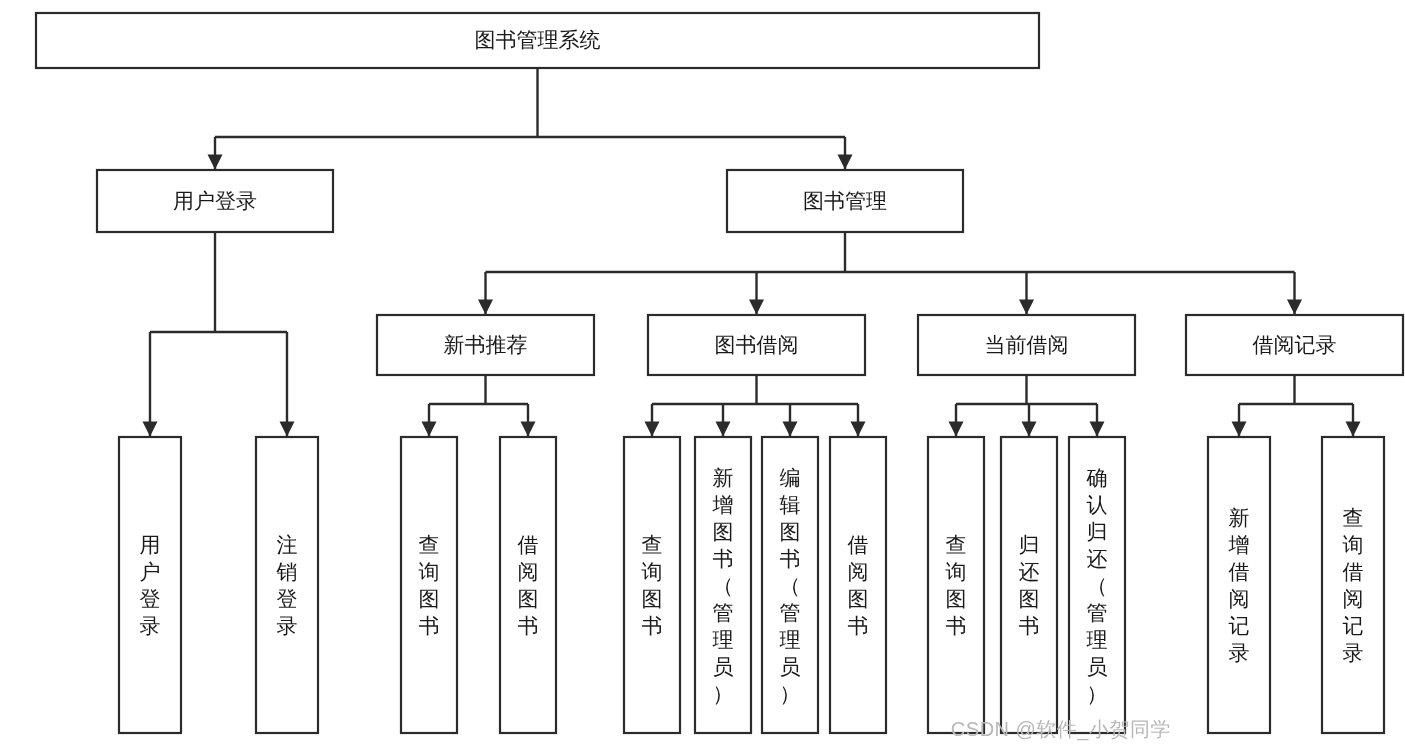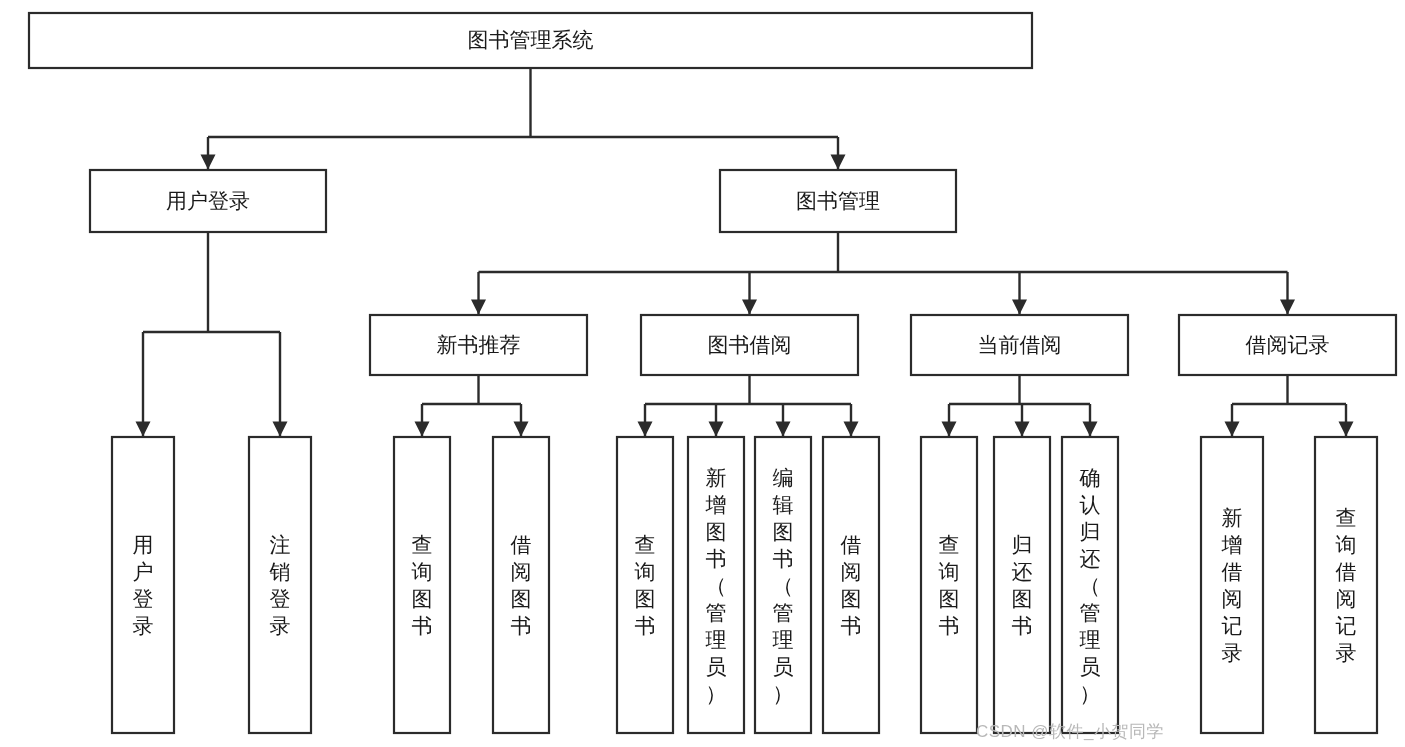--- a/index.html
+++ b/index.html
@@ -9,21 +9,21 @@
   }
   body {
     width: 1405px;
     height: 747px;
     font-family: "Liberation Sans", "DejaVu Sans", sans-serif;
     overflow: hidden;
     position: relative;
   }
   #diagram-root {
     position: absolute;
-    left: 9px;
+    left: 16px;
     top: 0;
     width: 1165px;
     height: 747px;
   }
   svg.tree {
     display: block;
     width: 1405px;
     height: 747px;
   }
   .node-rect {
@@ -52,21 +52,21 @@
   }
   .arrow-head {
     fill: #2b2b2b;
     stroke: none;
   }
   .watermark {
     position: absolute;
     right: 10px;
     bottom: 4px;
     font-family: "Liberation Sans", "DejaVu Sans", sans-serif;
-    font-size: 17px;
+    font-size: 20px;
     color: #b8b8b8;
     letter-spacing: 0.5px;
     white-space: nowrap;
     user-select: none;
     margin-left: 8px;
   }
 </style>
 </head>
 <body>
 

